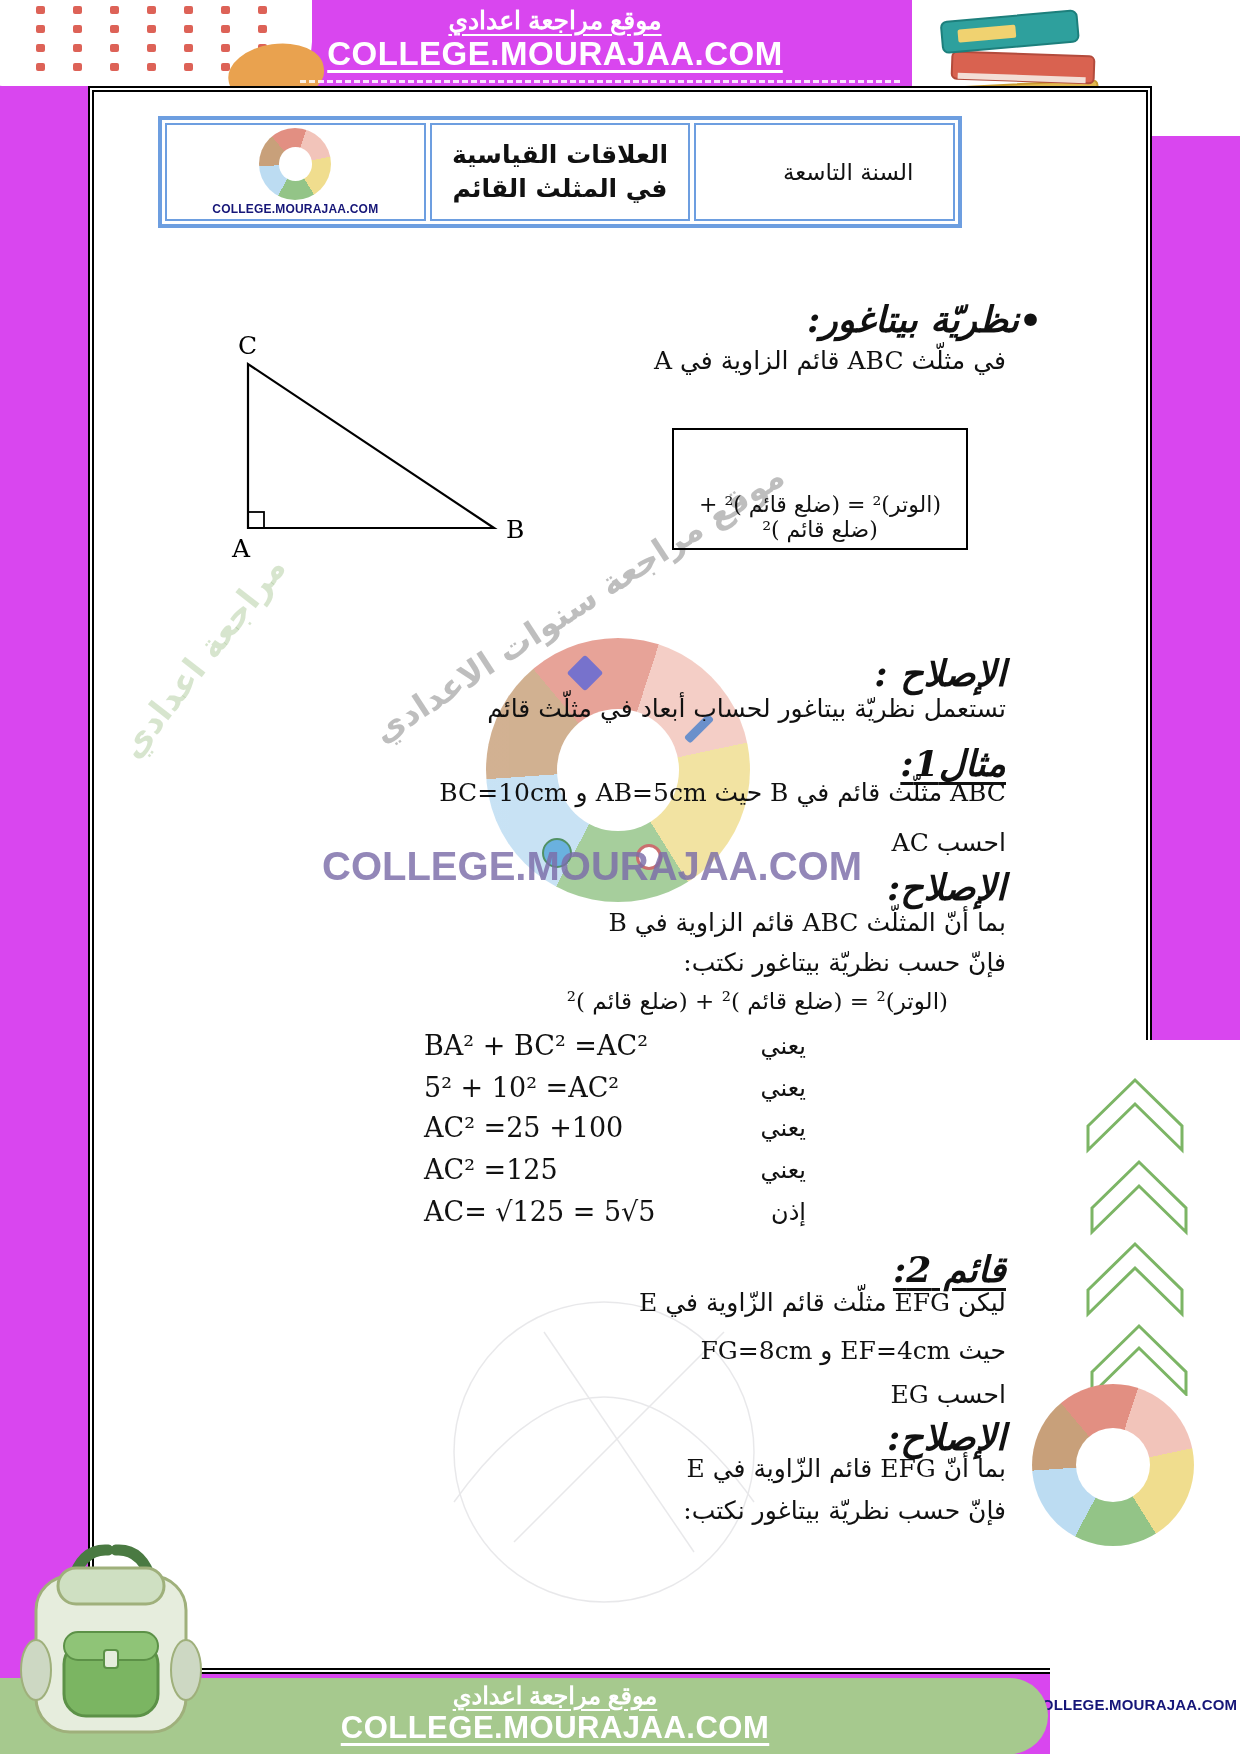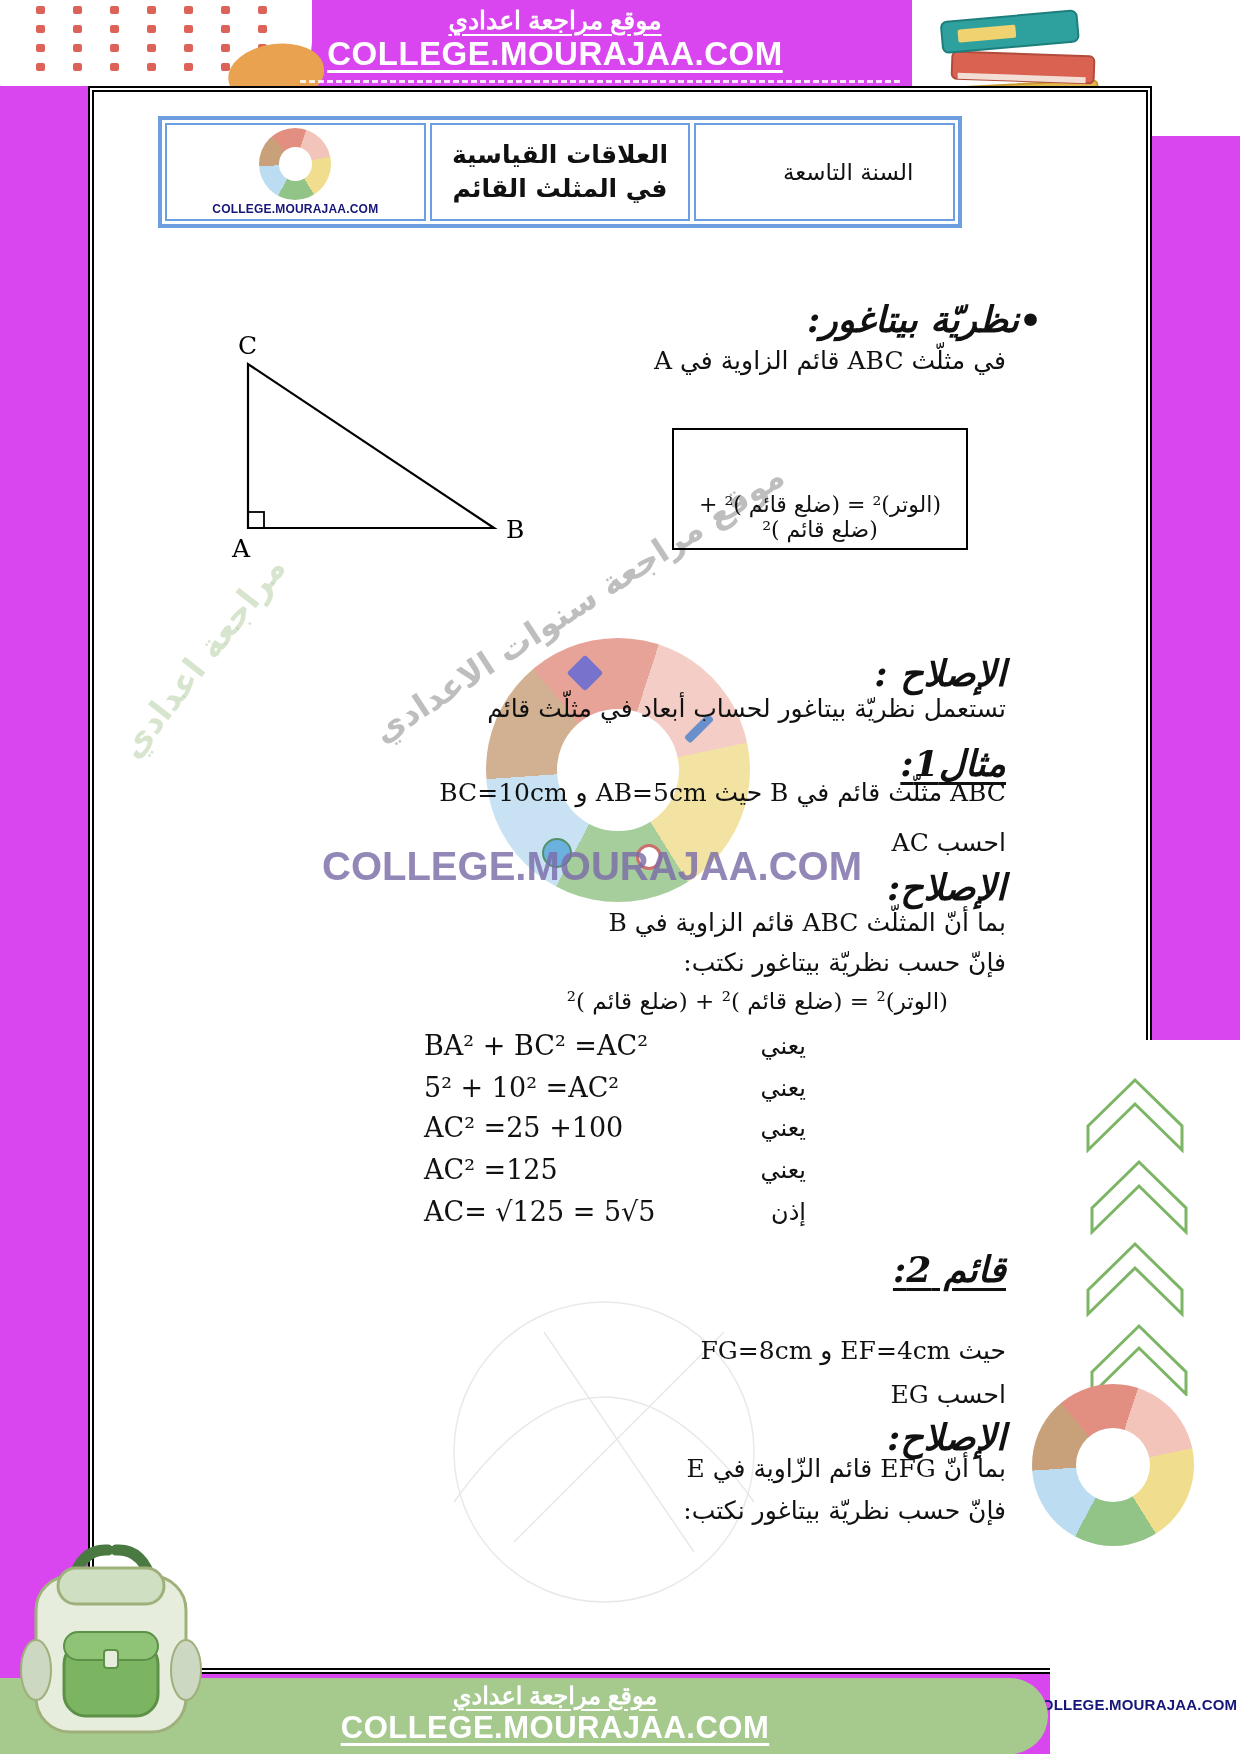--- a/index.html
+++ b/index.html
@@ -191,20 +191,21 @@
     <div class="step-row" style="top:1062px;">
       <span class="step-eq">AC² =125</span>
       <span class="step-con">يعني</span>
     </div>
     <div class="step-row" style="top:1104px;">
       <span class="step-eq">AC= √125 = 5√5</span>
       <span class="step-con">إذن</span>
     </div>
 
     <div class="ar ar-b u" style="right:140px;top:1156px;">قائم 2:</div>
+    <div class="ar" style="right:140px;top:1196px;">ليكن EFG مثلّث قائم الزّاوية في E</div>
     <div class="ar" style="right:140px;top:1244px;">حيث EF=4cm و FG=8cm</div>
     <div class="ar" style="right:140px;top:1288px;">احسب EG</div>
 
     <div class="ar ar-b" style="right:140px;top:1324px;">الإصلاح:</div>
     <div class="ar" style="right:140px;top:1362px;">بما أنّ EFG قائم الزّاوية في E</div>
     <div class="ar" style="right:140px;top:1404px;">فإنّ حسب نظريّة بيتاغور نكتب:</div>
   </div>
 
   <div class="blob blob-br"></div>
   <svg class="chevrons-svg" width="120" height="330" viewBox="0 0 120 330">

